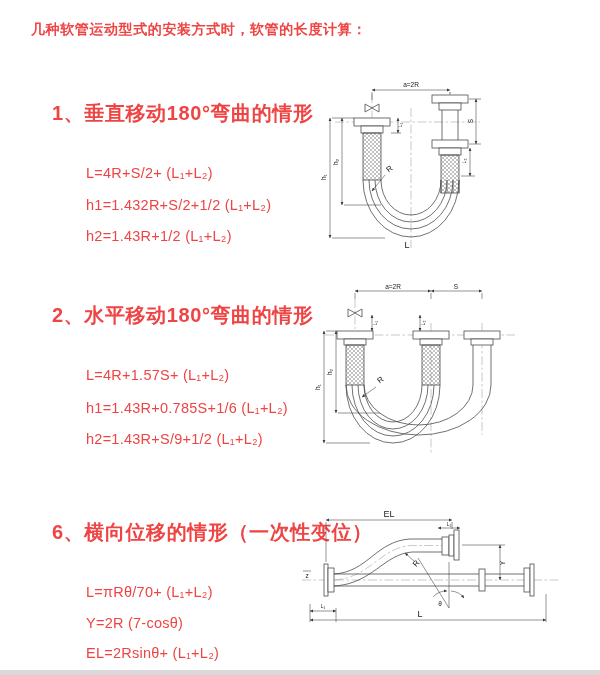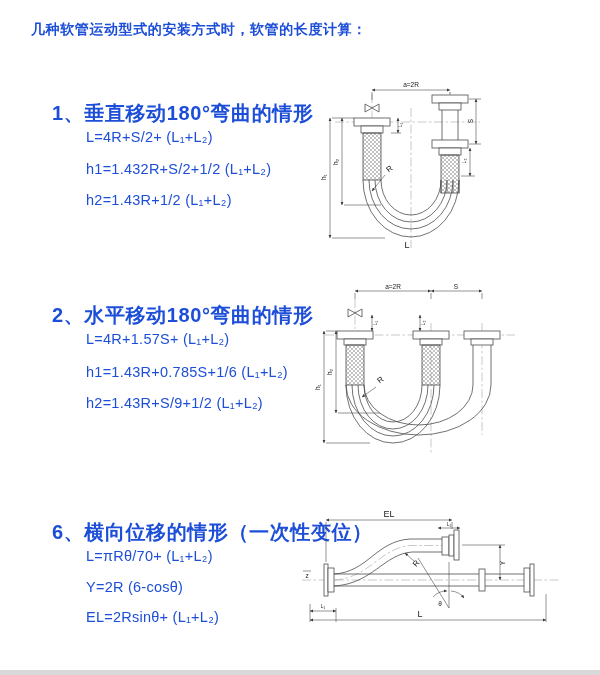--- a/index.html
+++ b/index.html
@@ -1,20 +1,20 @@
 <!DOCTYPE html>
 <html><head>
 <meta charset="utf-8">
 <style>
   html,body{margin:0;padding:0;background:#ffffff;}
   .page{position:relative;width:600px;height:675px;background:#ffffff;overflow:hidden;
-        font-family:"Liberation Sans","DejaVu Sans",sans-serif;color:#1d4ed8;}
+        font-family:"Liberation Sans","DejaVu Sans",sans-serif;color:#ef4444;}
   .title{position:absolute;left:31px;top:21px;font-size:14px;font-weight:700;letter-spacing:.6px;}
   .heading{position:absolute;left:52px;font-size:20px;font-weight:700;letter-spacing:.6px;}
-  .formula{position:absolute;left:86px;font-size:14.5px;font-weight:400;letter-spacing:.25px;}
+  .formula{position:absolute;left:86px;font-size:14.5px;font-weight:400;letter-spacing:.25px;margin-top:36px;}
   .diag{position:absolute;}
   .page-edge{position:absolute;left:0;bottom:0;width:600px;height:5px;background:#d9d9d9;}
   svg text{fill:#222;font-family:"Liberation Sans","DejaVu Sans",sans-serif;}
   .lbl{font-size:6.5px;}
   .lbl-xs{font-size:5px;}
   .lbl-md{font-size:8px;}
   .lbl-lg{font-size:9px;}
   .ln{fill:none;stroke:#4d4d4d;stroke-width:.8;}
   .fl{fill:#ffffff;stroke:#4d4d4d;stroke-width:.8;}
   .hat{stroke:#4d4d4d;stroke-width:.8;}
@@ -174,21 +174,21 @@
       <text class="lbl" x="22" y="89" text-anchor="middle" transform="rotate(-90,22,89)">h₂</text>
       <text class="lbl-xs" x="67" y="40" text-anchor="middle" transform="rotate(-90,67,40)">L₁</text>
       <text class="lbl-xs" x="115" y="40" text-anchor="middle" transform="rotate(-90,115,40)">L₂</text>
       <text class="lbl-md" x="72" y="99" text-anchor="middle" transform="rotate(-38,72,99)">R</text>
     </svg>
   </section>
 
   <section>
     <div class="heading" style="top:519px">6、横向位移的情形（一次性变位）</div>
     <div class="formula" style="top:548px">L=πRθ/70+ (L₁+L₂)</div>
-    <div class="formula" style="top:579px">Y=2R (6-cosθ)</div>
+    <div class="formula" style="top:579px">Y=2R (7-cosθ)</div>
     <div class="formula" style="top:609px">EL=2Rsinθ+ (L₁+L₂)</div>
 
     <svg class="diag" style="left:300px;top:508px" width="265" height="148" viewBox="0 0 265 148">
       <defs>
         <marker id="ar3" viewBox="0 0 7 7" refX="6.5" refY="3.5" markerWidth="6" markerHeight="6" orient="auto-start-reverse">
           <path d="M0,0.5 L7,3.5 L0,6.5 z" fill="#3a3a3a"></path>
         </marker>
       </defs>
 
       <g class="cl">

